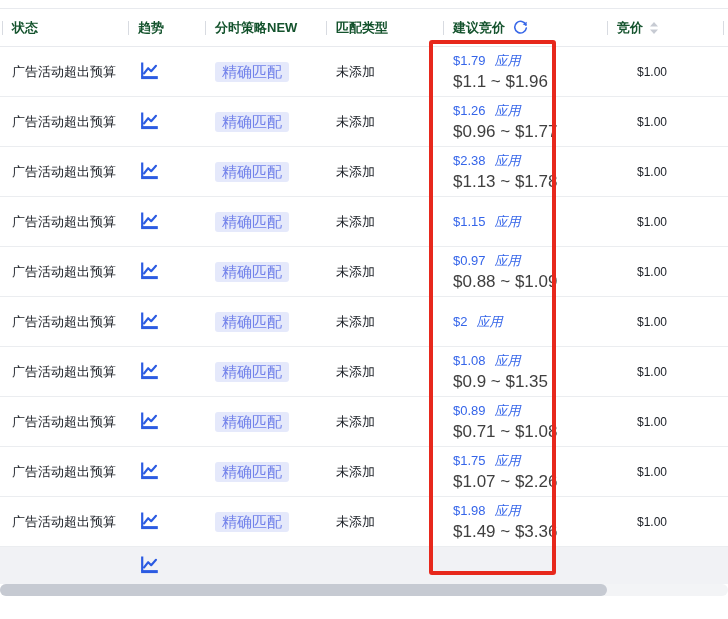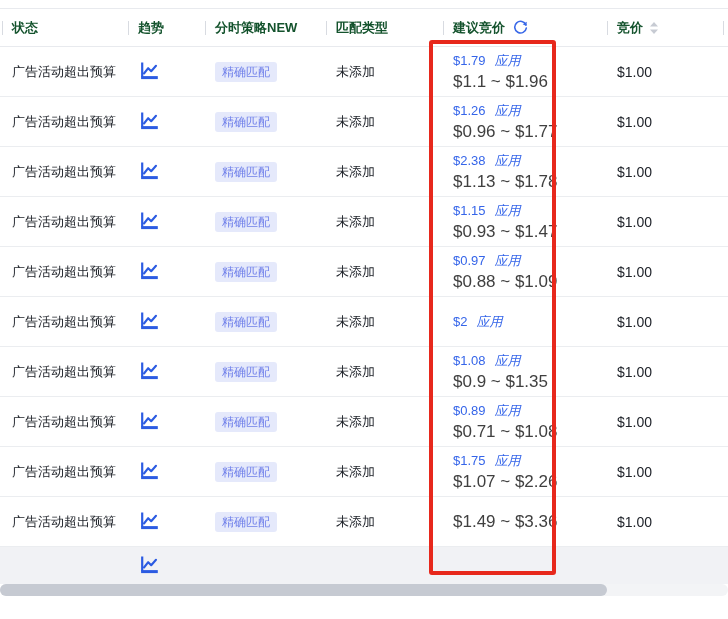--- a/index.html
+++ b/index.html
@@ -30,27 +30,27 @@
   
   .tbody{position:absolute;left:0;top:47px;width:728px;}
   .tr{
     display:grid;grid-template-columns:128px 77px 121px 117px 164px 1fr;
     align-items:center;height:50px;border-bottom:1px solid #ebedf0;box-sizing:border-box;background:#fff;
   }
   .td{padding-left:10px;font-size:13px;color:#20242b;box-sizing:border-box;}
   .td:first-child{padding-left:12px;}
   .trend-btn{display:inline-flex;align-items:center;cursor:pointer;}
   .badge{
-    display:inline-block;padding:2px 7px;border-radius:3px;font-size:12px;
+    display:inline-block;padding:2px 7px;border-radius:3px;font-size:15px;
     background:#e5e9fb;color:#7080ea;line-height:16px;
   }
   .sug-line1{color:#3565e9;font-size:13px;line-height:20px;white-space:nowrap;}
   .sug-apply{margin-left:9px;cursor:pointer;font-style:italic;}
   .sug-line2{color:#404040;font-size:17px;line-height:20px;margin-top:1px;white-space:nowrap;}
-  .bid-val{font-size:14px;color:#20242b;cursor:pointer;}
+  .bid-val{font-size:12px;color:#20242b;cursor:pointer;margin-left:20px;}
   
   .partial-row{
     position:absolute;left:0;top:547px;width:728px;height:37px;background:#f1f2f5;
     display:grid;grid-template-columns:128px 77px 121px 117px 164px 1fr;align-items:center;overflow:hidden;
   }
   
   .hscroll{position:absolute;left:0;top:584px;width:728px;height:12px;background:#f3f4f6;border-radius:6px;}
   .hscroll-thumb{position:absolute;left:0;top:0;width:607px;height:12px;background:#c6cad2;border-radius:6px;}
   
   .highlight-rect{
@@ -201,21 +201,20 @@
       <div class="td">
         <span class="badge">精确匹配</span>
       </div>
       <div class="td">
         <span>未添加</span>
       </div>
       <div class="td">
         <div class="sug-line1">
           <span>$1.15</span><span class="sug-apply">应用</span>
         </div>
-        <div class="sug-line2">$0.93 ~ $1.47</div>
       </div>
       <div class="td">
         <span class="bid-val">$1.00</span>
       </div>
     </div>
       <div class="tr">
       <div class="td">
         <span>广告活动超出预算</span>
       </div>
       <div class="td">
@@ -371,20 +370,23 @@
           </svg>
         </span>
       </div>
       <div class="td">
         <span class="badge">精确匹配</span>
       </div>
       <div class="td">
         <span>未添加</span>
       </div>
       <div class="td">
+        <div class="sug-line1">
+          <span>$1.98</span><span class="sug-apply">应用</span>
+        </div>
         <div class="sug-line2">$1.49 ~ $3.36</div>
       </div>
       <div class="td">
         <span class="bid-val">$1.00</span>
       </div>
     </div>
     </div>
 
   <div class="partial-row">
     <div class="td"></div>

